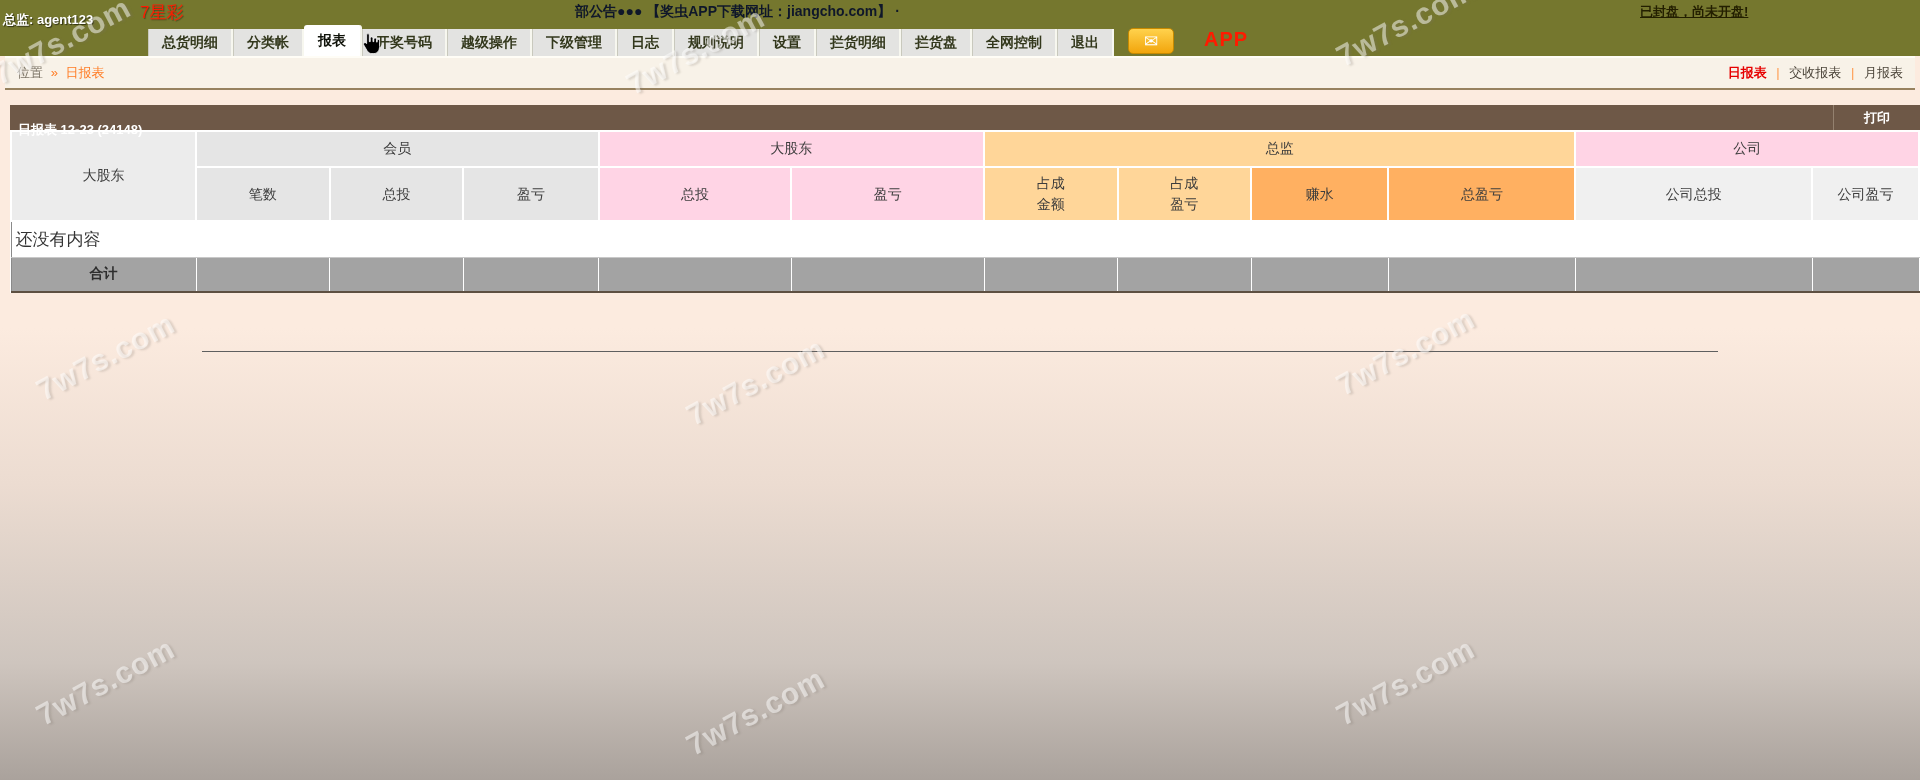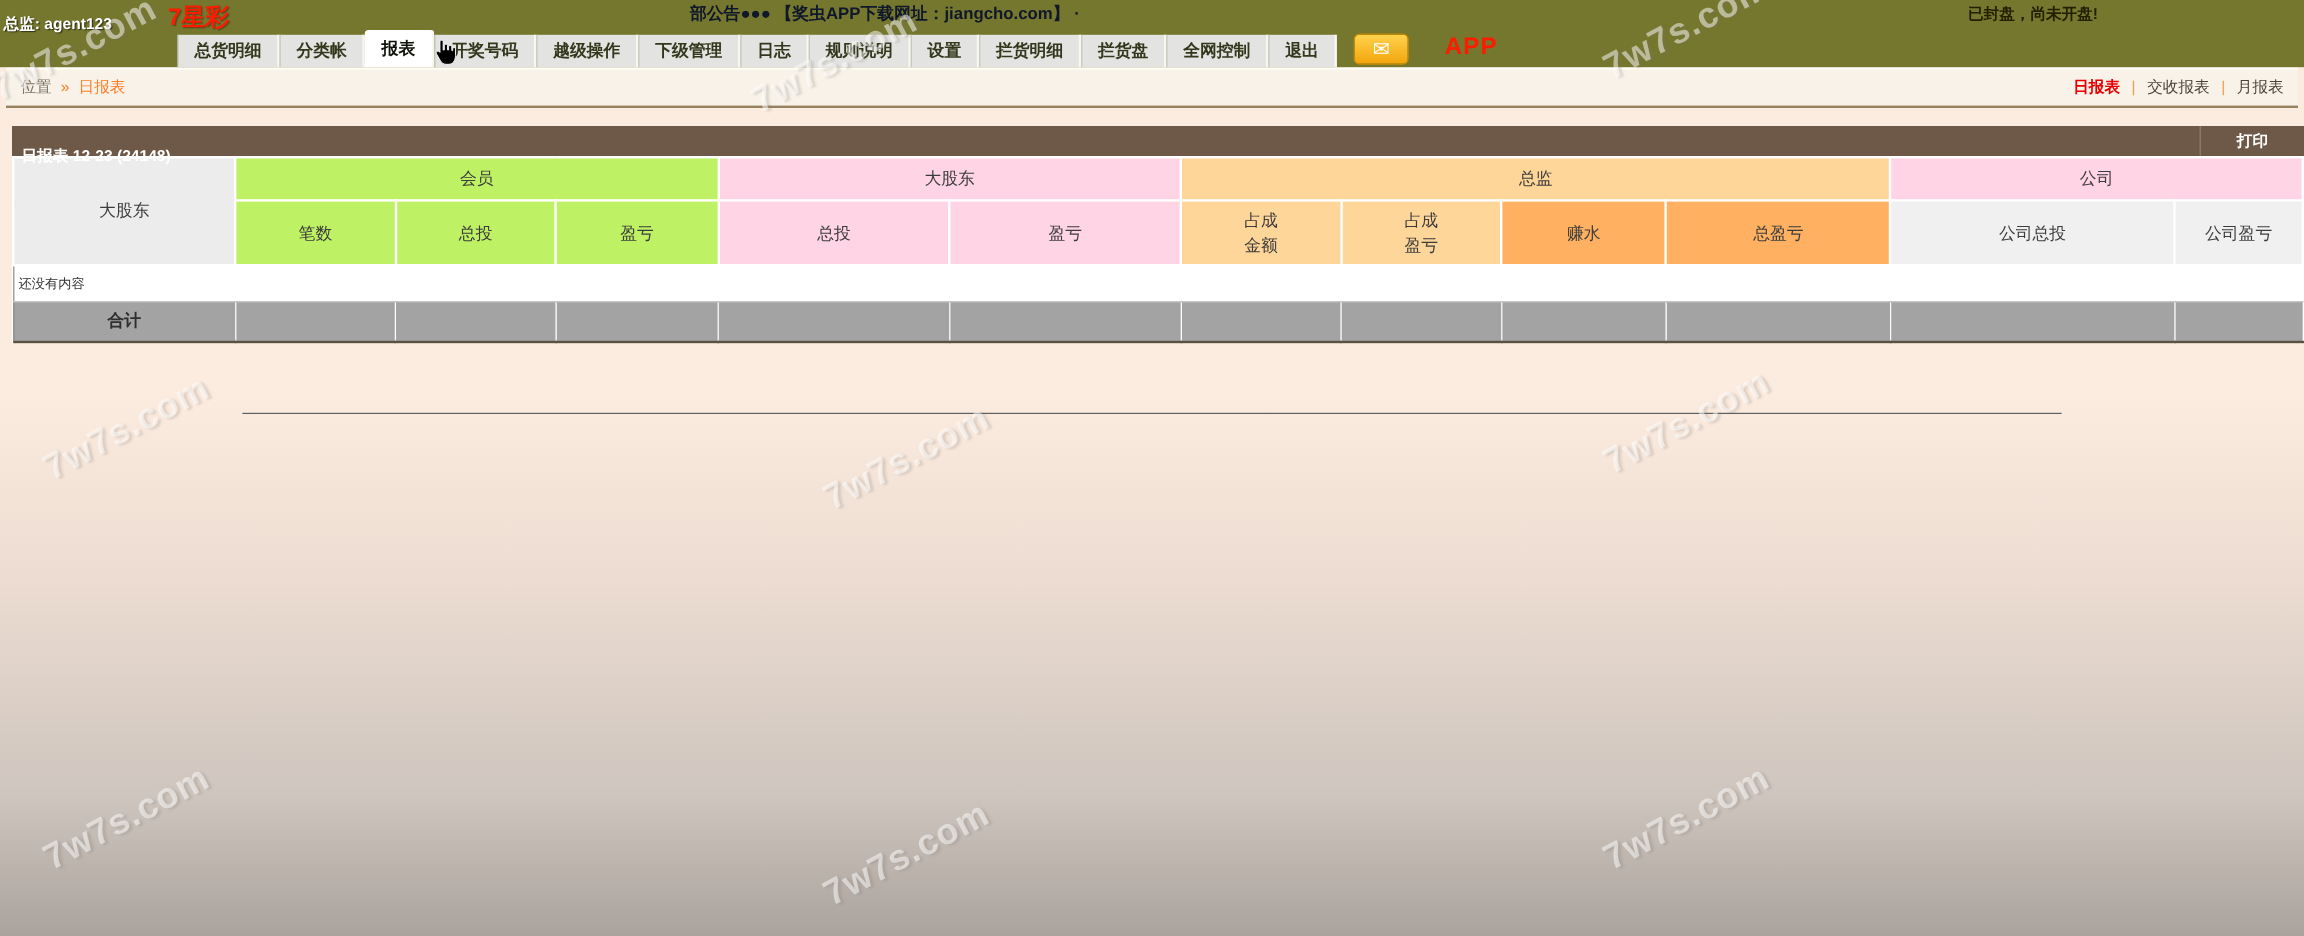--- a/index.html
+++ b/index.html
@@ -5,24 +5,24 @@
   * { margin:0; padding:0; box-sizing:border-box; }
   html,body { width:1920px; height:780px; overflow:hidden; }
   body { font-family:"Liberation Sans", sans-serif; }
   .page { position:relative; width:1920px; height:780px;
     background:linear-gradient(180deg,#fcebdf 0%,#fcebdf 42%,#ecdcd1 62%,#cec5be 85%,#aaa29c 100%); }
 
   
   .topbar { position:relative; height:56px; background:#75772e; }
   .agent-label { position:absolute; left:3px; top:11px; color:#fff; font-size:13px; font-weight:bold;
     text-shadow:1px 1px 1px rgba(0,0,0,.6); }
-  .lottery-name { position:absolute; left:140px; top:1px; color:#ff1a00; font-size:20px; font-weight:bold;
+  .lottery-name { position:absolute; left:140px; top:1px; color:#ff1a00; font-size:17px; font-weight:normal;
     text-shadow:1px 1px 1px rgba(0,0,0,.35); }
   .announce { position:absolute; left:575px; top:3px; color:#0f172a; font-size:14px; font-weight:bold; }
-  .status-text { position:absolute; left:1640px; top:3px; color:#231f00; font-size:13px; font-weight:bold; }
+  .status-text { position:absolute; left:1640px; top:3px; color:#231f00; font-size:13px; font-weight:bold;text-decoration:underline; }
   .tabs { position:absolute; left:148px; bottom:0; display:flex; align-items:flex-end; }
   .tab { display:block; background:#e3e3e1; color:#33381c; font-size:14px; font-weight:bold;
     padding:5px 13px 4px; border-right:2px solid #f7f7ef; border-left:1px solid #c9c9bd;
     white-space:nowrap; cursor:pointer; text-decoration:none; }
   .tab.active { background:#ffffff; color:#10130a; border-radius:3px 3px 0 0; padding:7px 14px 6px; border-left:none; }
   .mail-btn { display:inline-flex; align-items:center; justify-content:center; width:46px; height:26px;
     margin:0 0 2px 14px; background:linear-gradient(#ffd24d,#f2a50c); border:1px solid #c78a00;
     border-radius:5px; color:#fff; font-size:17px; cursor:pointer; }
   .app-link { display:inline-block; margin:0 0 5px 30px; color:#ff1a00; font-size:20px; font-weight:bold; cursor:pointer;
     letter-spacing:1px; }
@@ -47,26 +47,26 @@
   .rtitle { padding-left:8px;margin-top:24px; }
   .print-btn { border-left:1px solid #94816f; height:100%; display:flex; align-items:center;
     padding:0 30px; cursor:pointer; color:#fff; text-decoration:none; font-weight:bold; }
 
   table.report { width:calc(100% - 10px); margin-left:10px; border-collapse:collapse; table-layout:fixed;
     background:#fff; border-left:1px solid #8a8a8a; border-bottom:2px solid #5d4f41; font-size:14px; color:#3c3c3c; }
   table.report th { font-weight:normal; border:2px solid #ffffff; text-align:center; }
   tr.grp th { height:36px; }
   tr.sub th { height:54px; white-space:pre-line; line-height:1.5; }
   .c-axis { background:#ececec; }
-  .c-yellow { background:#bef264; }
+  .c-yellow { background:#e5e5e5; }
   .c-pink { background:#ffd4e5; }
   .c-orange { background:#ffd699; }
   .c-orange-dk { background:#ffb061; }
   .c-grey { background:#f0f0f0; }
-  tr.empty-row td { background:#ffffff; text-align:left; font-size:11px; color:#333;
+  tr.empty-row td { background:#ffffff; text-align:left; font-size:17px; color:#333;
     padding:6px 4px; height:30px; border-bottom:1px solid #c8c8c8;margin-left:12px; }
   tr.total-row td { background:#a3a3a3; height:34px; border-right:1px solid #ffffff; text-align:center; }
   td.total-label { font-weight:bold; color:#2e2e2e; }
 
   .footer-rule { border:none; border-top:1px solid #5f5f5f; width:79%; margin:58px auto 0; }
   .usetime { text-align:center; font-size:12px; color:#3a3a3a; margin-top:8px; }
 
   
   .wm { position:absolute; font-size:30px; font-weight:bold; letter-spacing:1px;
     color:rgba(255,255,255,.5); text-shadow:2px 2px 2px rgba(125,115,105,.22);

